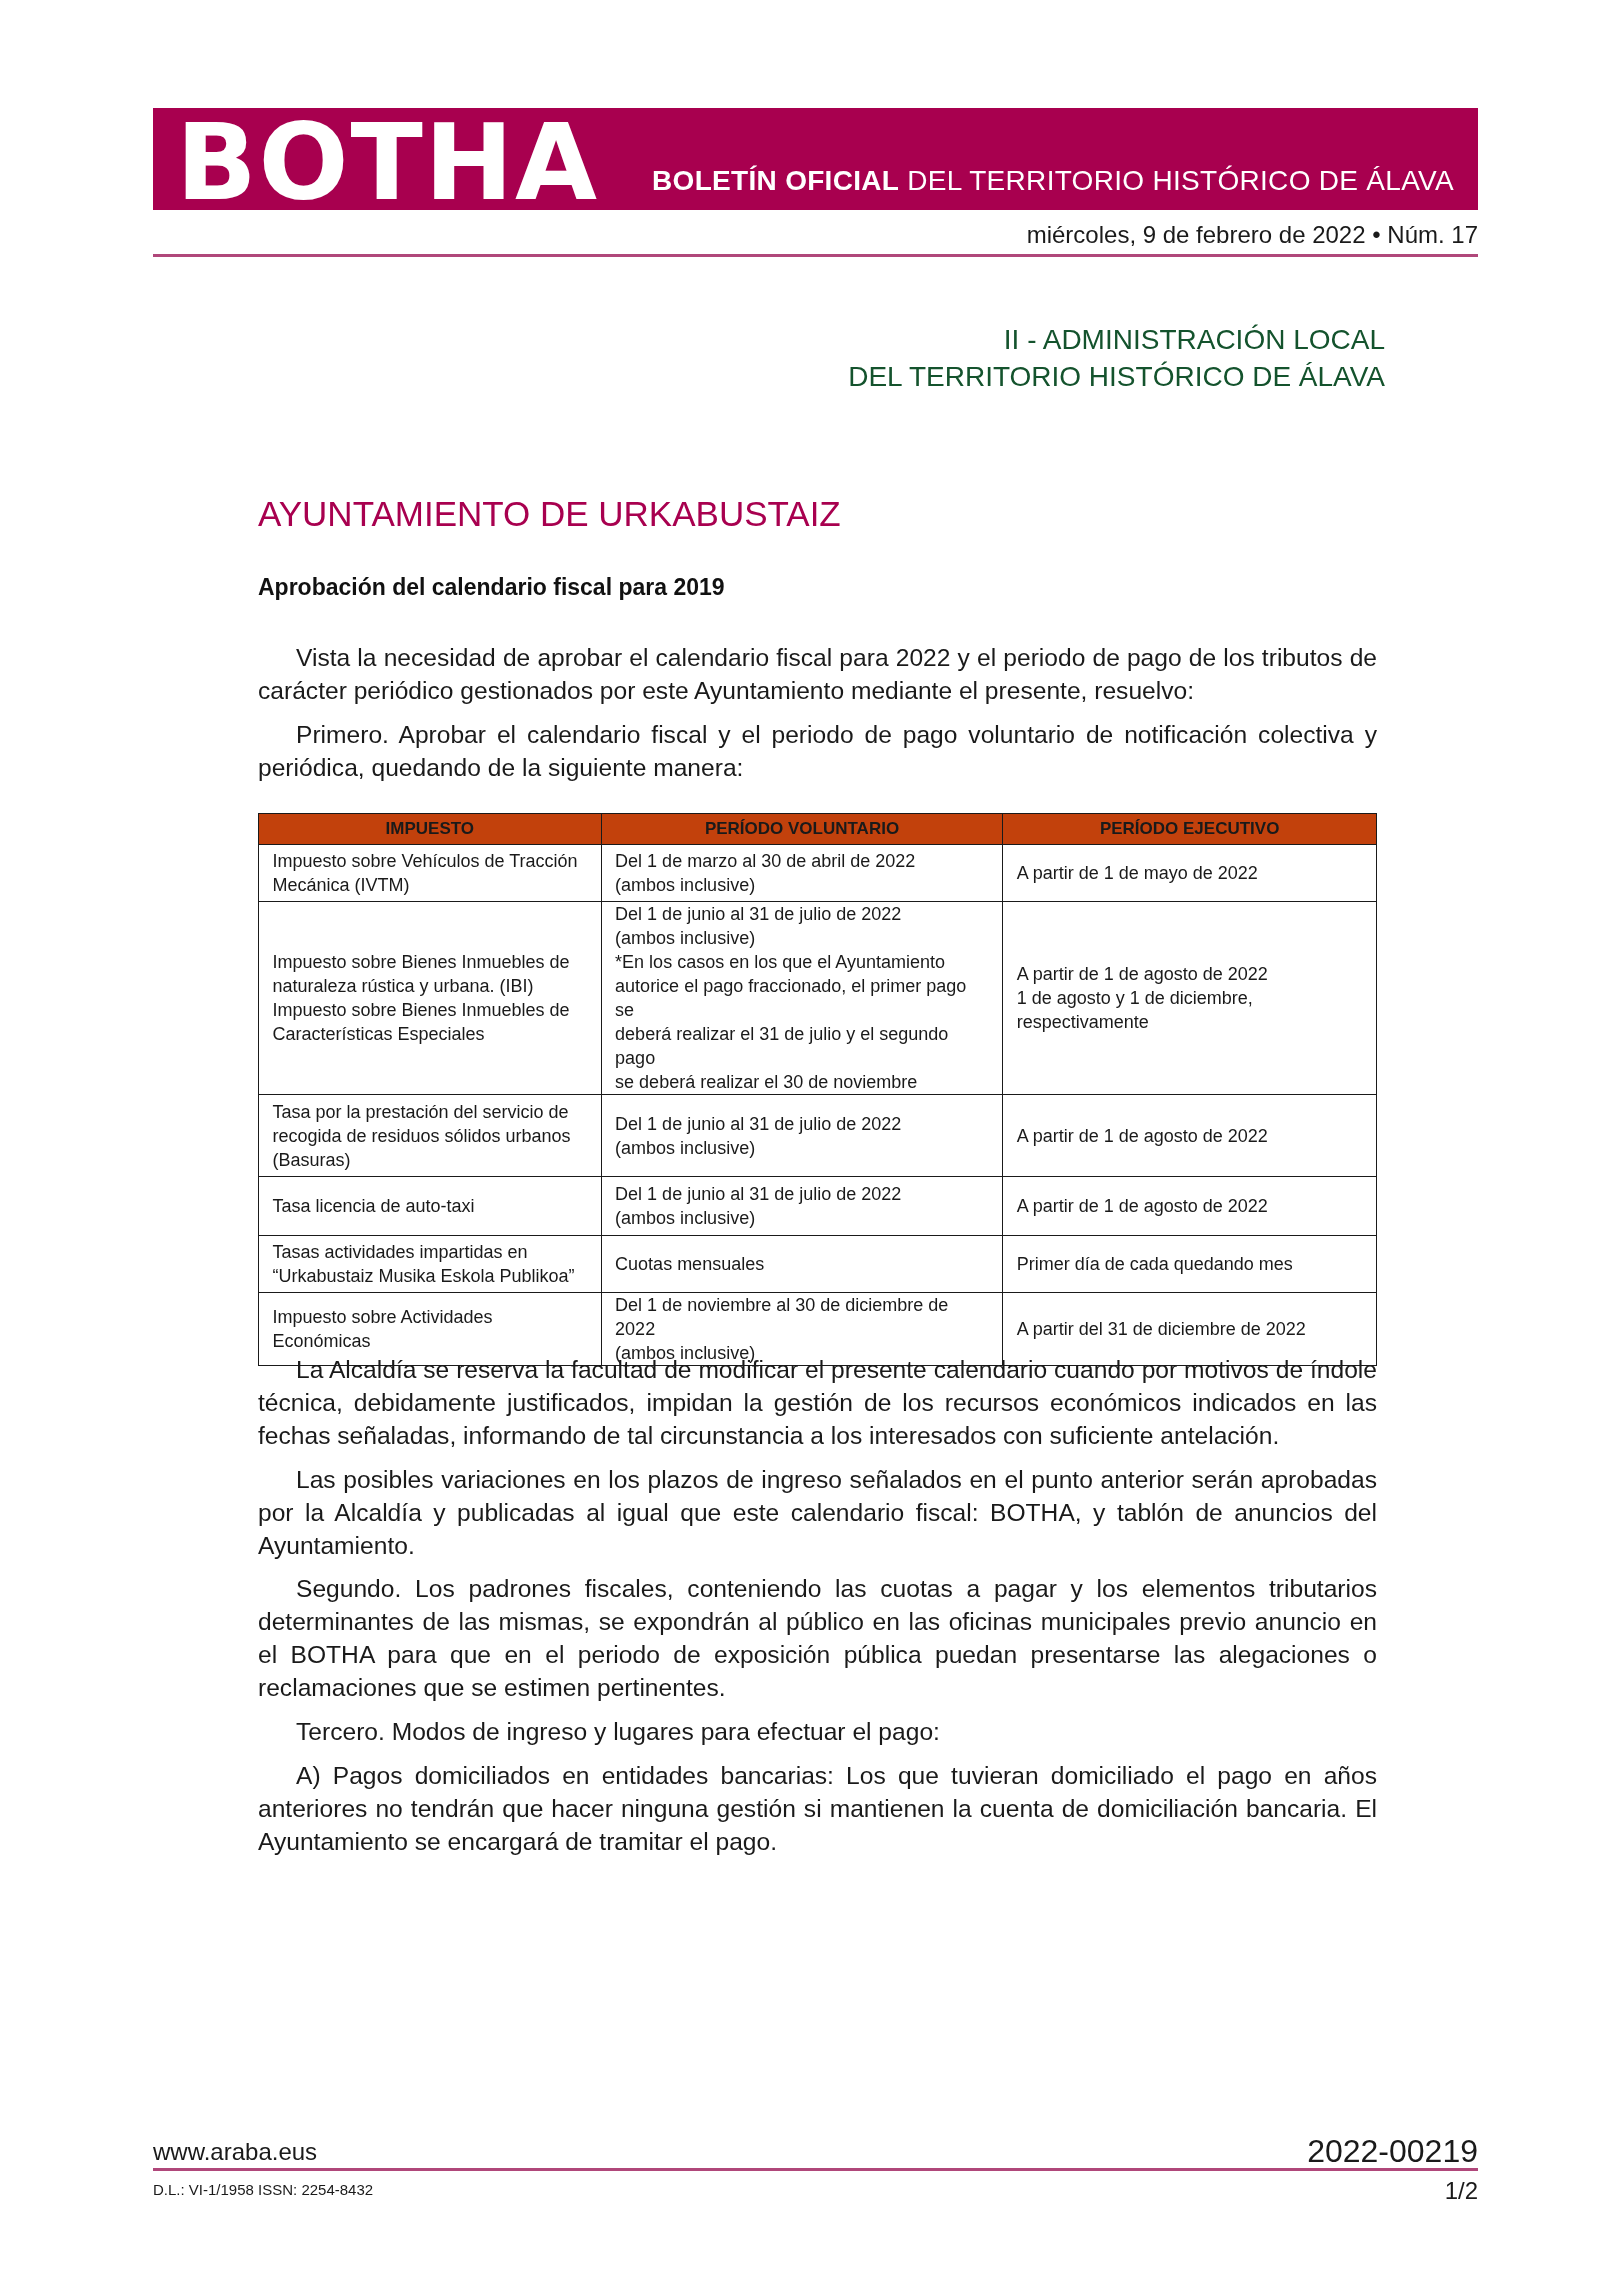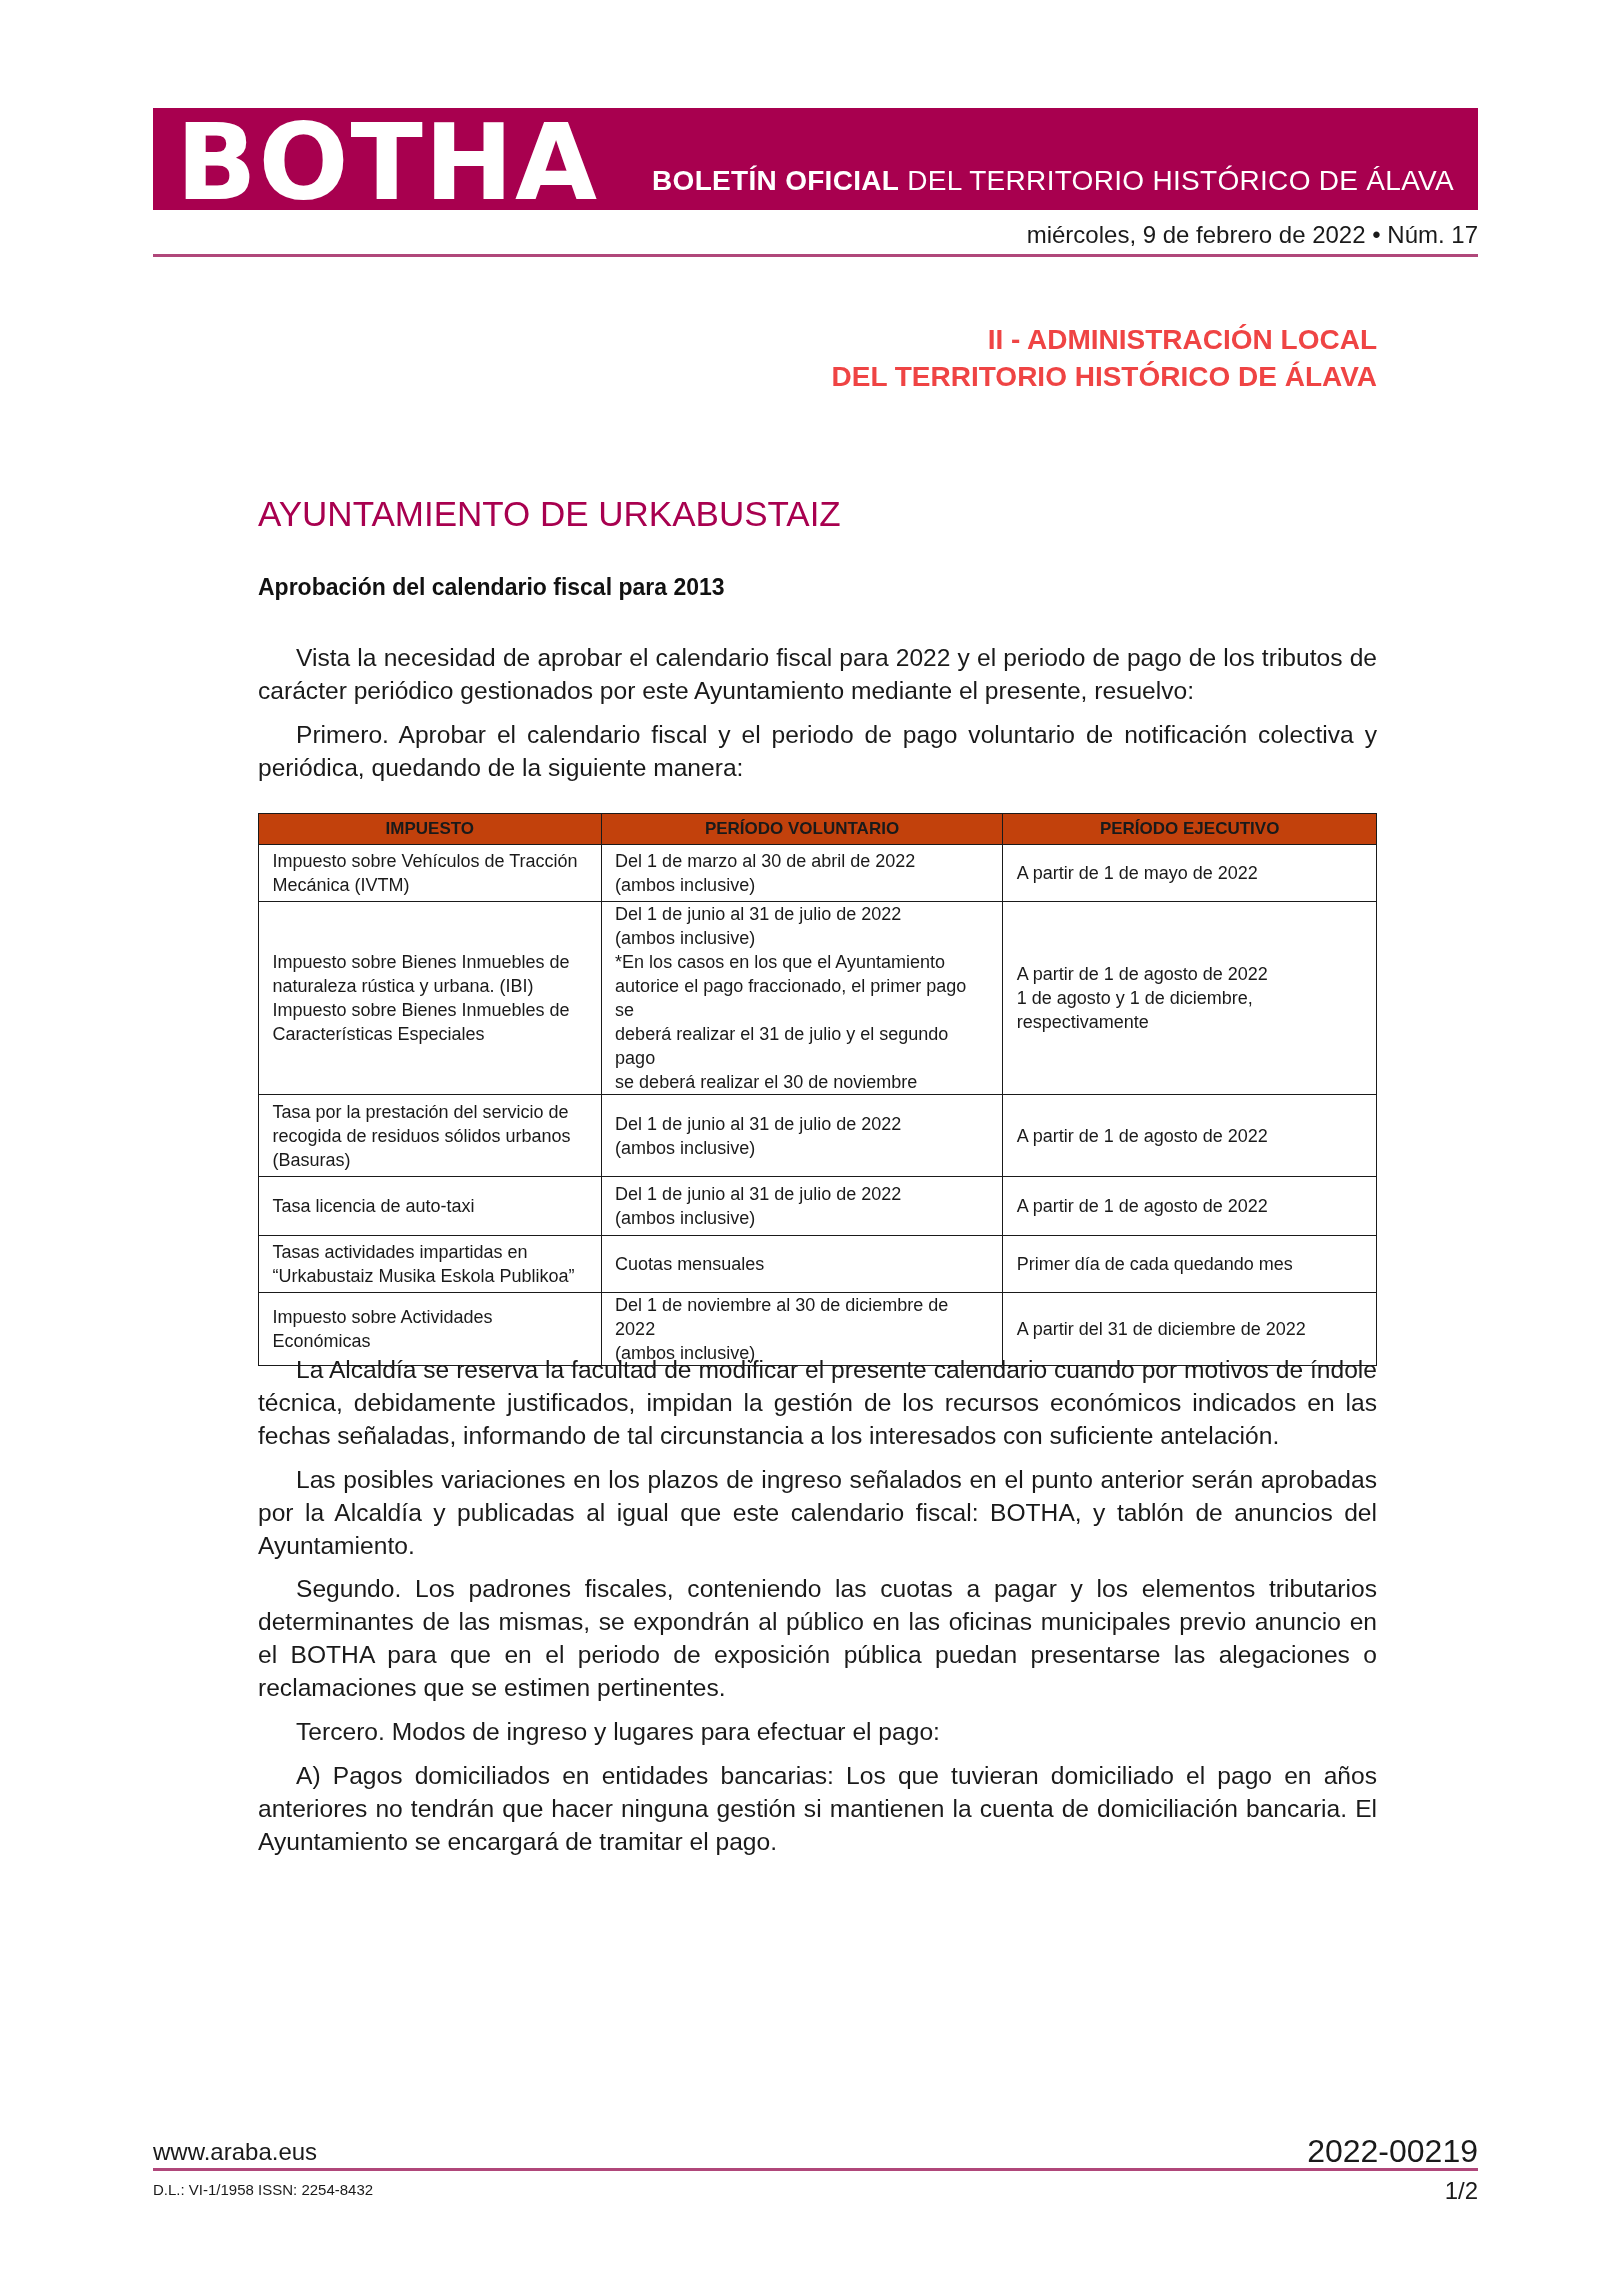--- a/index.html
+++ b/index.html
@@ -22,22 +22,22 @@
   .band-title b { font-weight: bold; }
 
   .dateline {
     position: absolute; right: 143px; top: 219px; font-size: 24px; line-height: 32px; color: #1a1a1a;
   }
   .rule-top {
     position: absolute; left: 153px; top: 254px; width: 1325px; height: 2.7px; background: #b0477a;
   }
 
   .section-title {
-    position: absolute; right: 244px; top: 321px; text-align: right;
-    font-weight: bold; font-size: 28px; line-height: 37px; color: #ef4444;
+    position: absolute; right: 236px; top: 321px; text-align: right;
+    font-weight: normal; font-size: 28px; line-height: 37px; color: #14532d;
   }
   .org-title {
     position: absolute; left: 258px; top: 494px; font-size: 35px; line-height: 39px; color: #a8004f;
   }
   .doc-subtitle {
     position: absolute; left: 258px; top: 573px; font-size: 23px; line-height: 29px; font-weight: bold; color: #111;
   }
 
   .body-text {
     position: absolute; left: 258px; width: 1119px; font-size: 24.6px; line-height: 33px;
@@ -67,21 +67,21 @@
 <div class="logo">BOTHA</div>
 <div class="band-title"><b>BOLETÍN OFICIAL</b><span> DEL TERRITORIO HISTÓRICO DE ÁLAVA</span></div>
 <div class="dateline">miércoles, 9 de febrero de 2022 • Núm. 17</div>
 <div class="rule-top"></div>
 
 <div class="section-title">
   <div>II - ADMINISTRACIÓN LOCAL</div>
   <div>DEL TERRITORIO HISTÓRICO DE ÁLAVA</div>
 </div>
 <div class="org-title">AYUNTAMIENTO DE URKABUSTAIZ</div>
-<div class="doc-subtitle">Aprobación del calendario fiscal para 2013</div>
+<div class="doc-subtitle">Aprobación del calendario fiscal para 2019</div>
 
 <div class="body-text" style="top: 641px;">
   <p>Vista la necesidad de aprobar el calendario fiscal para 2022 y el periodo de pago de los tributos de carácter periódico gestionados por este Ayuntamiento mediante el presente, resuelvo:</p>
   <p style="margin-top: 10.7px;">Primero. Aprobar el calendario fiscal y el periodo de pago voluntario de notificación colectiva y periódica, quedando de la siguiente manera:</p>
 </div>
 
 <table class="fiscal">
   <colgroup>
       <col class="c1">
       <col class="c2">

